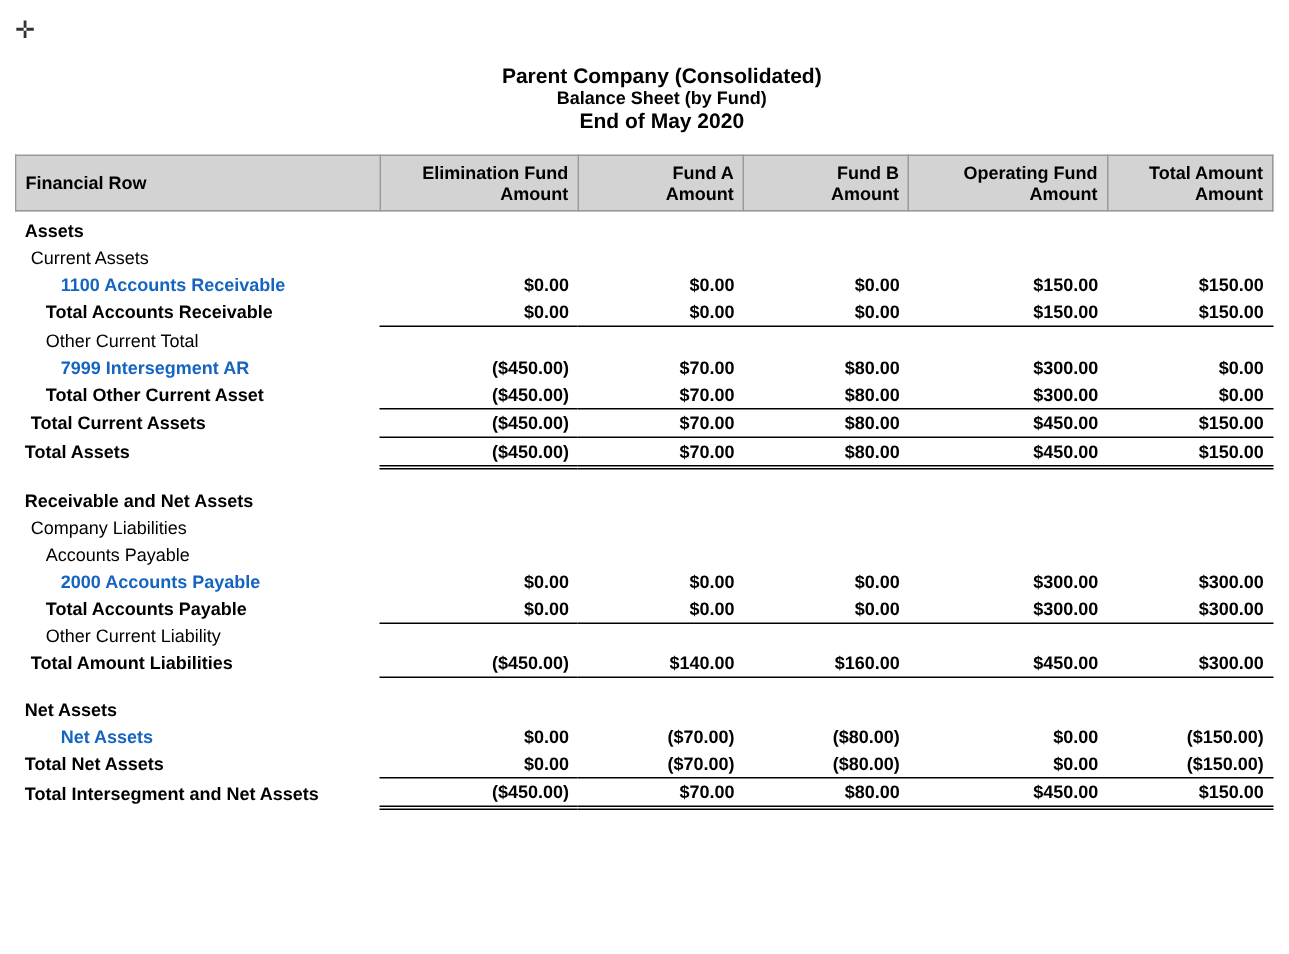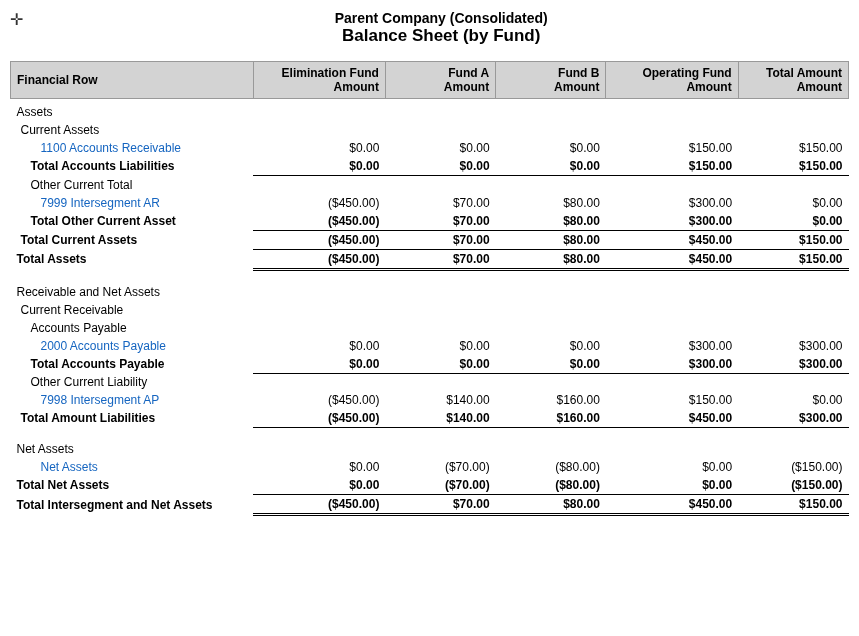--- a/index.html
+++ b/index.html
@@ -1,20 +1,20 @@
 <!DOCTYPE html>
 <html><head>
   <meta charset="utf-8">
   <style>
     * { box-sizing: border-box; margin: 0; padding: 0; }
     body { font-family: Arial, sans-serif; font-size: 12px; background: #fff; color: #000; padding: 10px; }
     
     .header-section { text-align: center; margin-bottom: 10px; }
     .header-section .company-name { font-size: 14px; font-weight: bold; }
-    .header-section .report-title { font-size: 17px; font-weight: bold; }
+    .header-section .report-title { font-size: 12px; font-weight: bold; }
     .header-section .report-date { font-size: 14px; font-weight: bold; }
     
     .cursor-icon { display: inline-block; font-size: 16px; color: #333; margin-right: 10px; }
     .header-top { display: flex; align-items: flex-start; margin-bottom: 5px; }
 
     table { width: 100%; border-collapse: collapse; }
     
     thead tr th {
       background-color: #d3d3d3;
       border: 1px solid #999;
@@ -35,40 +35,41 @@
       border: none;
     }
     
     .col-financial { width: 220px; margin-left: 12px; }
     .col-elim { width: 120px; text-align: right; }
     .col-funda { width: 100px; text-align: right; }
     .col-fundb { width: 100px; text-align: right; }
     .col-opfund { width: 120px; text-align: right; }
     .col-total { width: 100px; text-align: right; }
     
-    .row-section-header td { font-weight: normal; padding-top: 6px; }
+    .row-section-header td { font-weight: bold; padding-top: 6px; }
     
     .row-account td:first-child { padding-left: 30px; color: #1565c0; }
-    .row-account td { font-weight: normal; }
+    .row-account td { font-weight: bold; }
     
     .val-cell { text-align: right; }
     
     .spacer-row td { padding: 4px; }
     
     tr.underline-row td:not(:first-child) { border-bottom: 1px solid #000; }
     tr.double-underline td:not(:first-child) { border-bottom: 3px double #000; }
   </style>
 </head>
 <body>
 
 <div class="header-top">
   <span class="cursor-icon">✛</span>
-  <div class="header-section" style="flex:1;">
+  <div class="header-section" style="flex:1;margin-top:32px;">
     <div class="company-name">Parent Company (Consolidated)</div>
     <div class="report-title">Balance Sheet (by Fund)</div>
+    <div class="report-date">End of May 2020</div>
   </div>
 </div>
 
 <table>
   <thead>
     <tr>
       <th class="col-financial">Financial Row</th>
       <th class="col-elim">Elimination Fund<br>Amount</th>
       <th class="col-funda">Fund A<br>Amount</th>
       <th class="col-fundb">Fund B<br>Amount</th>
@@ -91,21 +92,21 @@
     </tr>
     <tr class="row-account">
       <td>1100 Accounts Receivable</td>
       <td class="val-cell">$0.00</td>
       <td class="val-cell">$0.00</td>
       <td class="val-cell">$0.00</td>
       <td class="val-cell">$150.00</td>
       <td class="val-cell">$150.00</td>
     </tr>
     <tr class="underline-row">
-      <td style="padding-left:20px; font-weight:bold;">Total Accounts Liabilities</td>
+      <td style="padding-left:20px; font-weight:bold;">Total Accounts Receivable</td>
       <td class="val-cell" style="font-weight:bold;">$0.00</td>
       <td class="val-cell" style="font-weight:bold;">$0.00</td>
       <td class="val-cell" style="font-weight:bold;">$0.00</td>
       <td class="val-cell" style="font-weight:bold;">$150.00</td>
       <td class="val-cell" style="font-weight:bold;">$150.00</td>
     </tr>
     <tr>
       <td style="padding-left:20px;">Other Current Total</td>
       <td></td>
         <td></td>
@@ -147,21 +148,21 @@
     </tr>
 
     <tr class="spacer-row">
       <td colspan="6"></td>
     </tr>
 
     <tr class="row-section-header">
       <td colspan="6">Receivable and Net Assets</td>
     </tr>
     <tr>
-      <td style="padding-left:10px;">Current Receivable</td>
+      <td style="padding-left:10px;">Company Liabilities</td>
       <td></td>
         <td></td>
         <td></td>
         <td></td>
         <td></td>
     </tr>
     <tr>
       <td style="padding-left:20px;">Accounts Payable</td>
       <td></td>
         <td></td>
@@ -186,28 +187,20 @@
       <td class="val-cell" style="font-weight:bold;">$300.00</td>
     </tr>
     <tr>
       <td style="padding-left:20px;">Other Current Liability</td>
       <td></td>
         <td></td>
         <td></td>
         <td></td>
         <td></td>
     </tr>
-    <tr class="row-account">
-      <td>7998 Intersegment AP</td>
-      <td class="val-cell">($450.00)</td>
-      <td class="val-cell">$140.00</td>
-      <td class="val-cell">$160.00</td>
-      <td class="val-cell">$150.00</td>
-      <td class="val-cell">$0.00</td>
-    </tr>
     <tr class="underline-row">
       <td style="padding-left:10px; font-weight:bold;">Total Amount Liabilities</td>
       <td class="val-cell" style="font-weight:bold;">($450.00)</td>
       <td class="val-cell" style="font-weight:bold;">$140.00</td>
       <td class="val-cell" style="font-weight:bold;">$160.00</td>
       <td class="val-cell" style="font-weight:bold;">$450.00</td>
       <td class="val-cell" style="font-weight:bold;">$300.00</td>
     </tr>
 
     <tr class="spacer-row">

